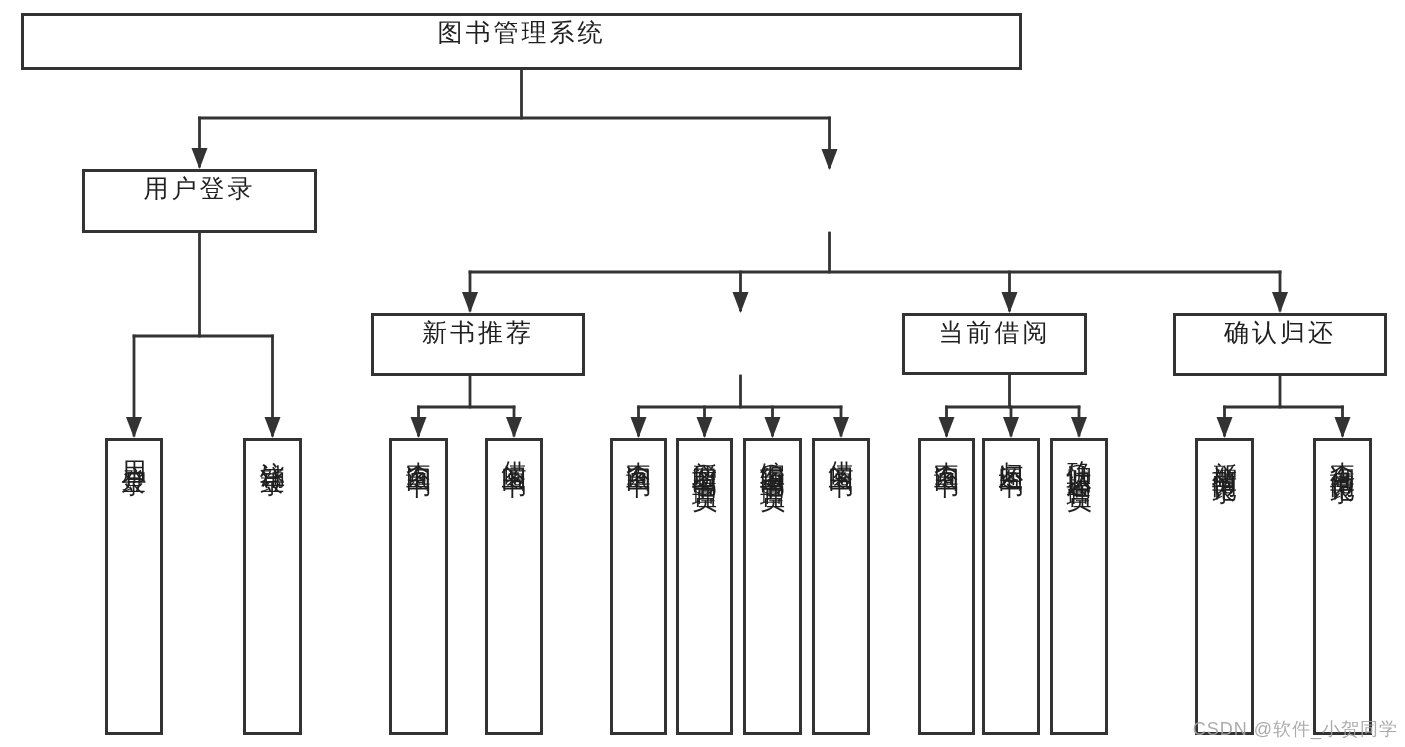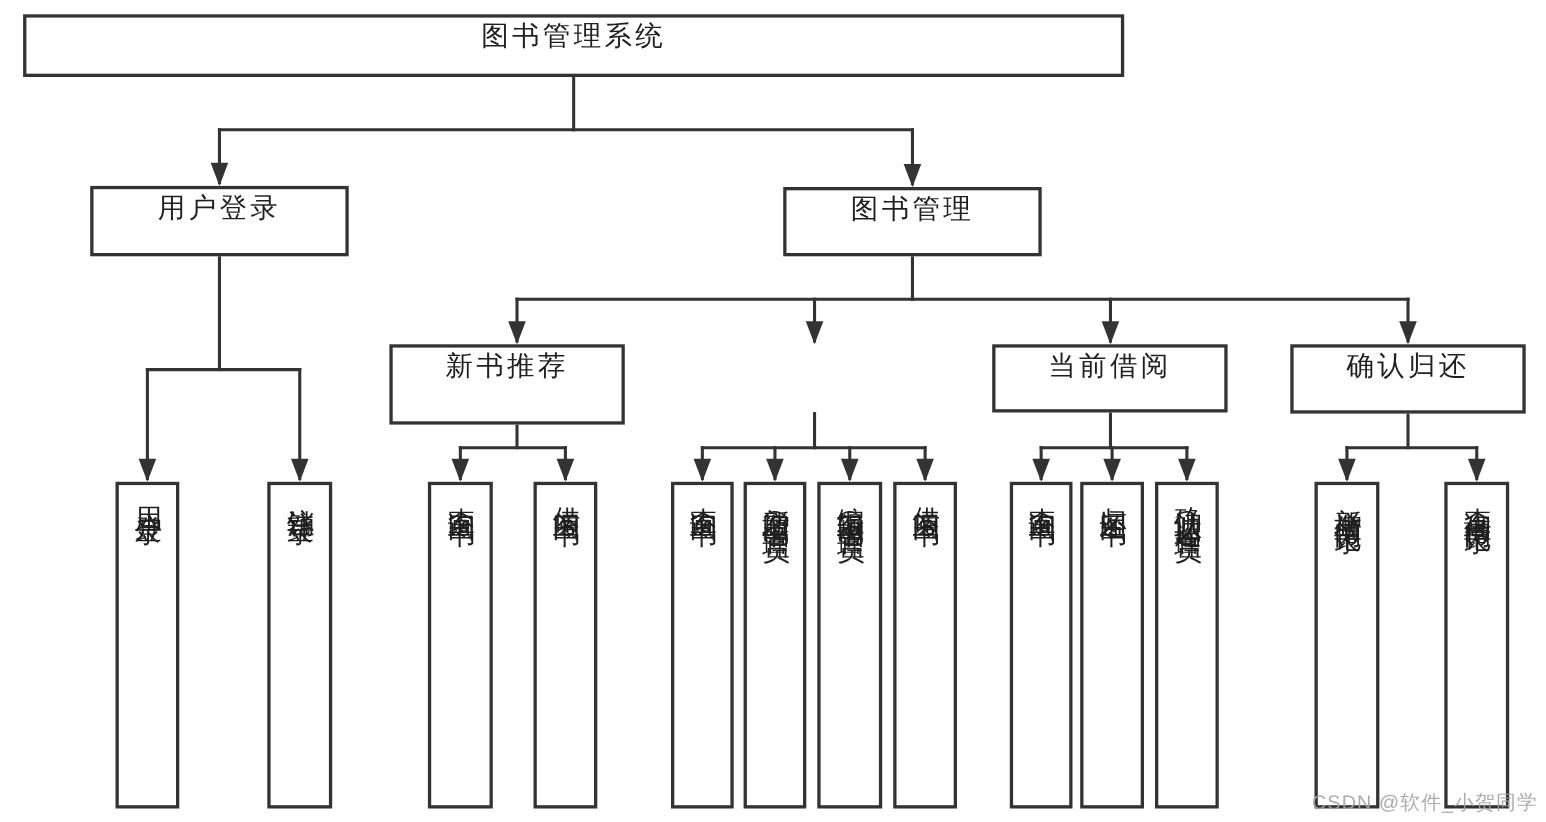--- a/index.html
+++ b/index.html
@@ -124,28 +124,25 @@
     <polygon points="1334.5,417 1350.5,417 1342.5,438" stroke="none"></polygon>
   </svg>
 
   <div class="node h" style="left:21px; top:13px; width:1001px; height:57px;">
     <span>图书管理系统</span>
   </div>
 
   <div class="node h" style="left:82px; top:169px; width:235px; height:64px;">
     <span>用户登录</span>
   </div>
-  <div class="node h" style="left:712px; top:170px; width:235px; height:63px;">
-    <span>图书管理</span>
-  </div>
 
-  <div class="node h" style="left:354px; top:313px; width:214px; height:73px;">
+  <div class="node h" style="left:371px; top:313px; width:214px; height:63px;">
     <span>新书推荐</span>
   </div>
-  <div class="node h" style="left:902px; top:313px; width:214px; height:62px;">
+  <div class="node h" style="left:902px; top:313px; width:185px; height:62px;">
     <span>当前借阅</span>
   </div>
   <div class="node h" style="left:1173px; top:313px; width:214px; height:63px;">
     <span>确认归还</span>
   </div>
 
   <div class="node leaf" style="left:105px; top:438px; width:58px; height:297px;">
     <span class="vtext">用户登录</span>
   </div>
   <div class="node leaf" style="left:243px; top:438px; width:59px; height:297px;">

